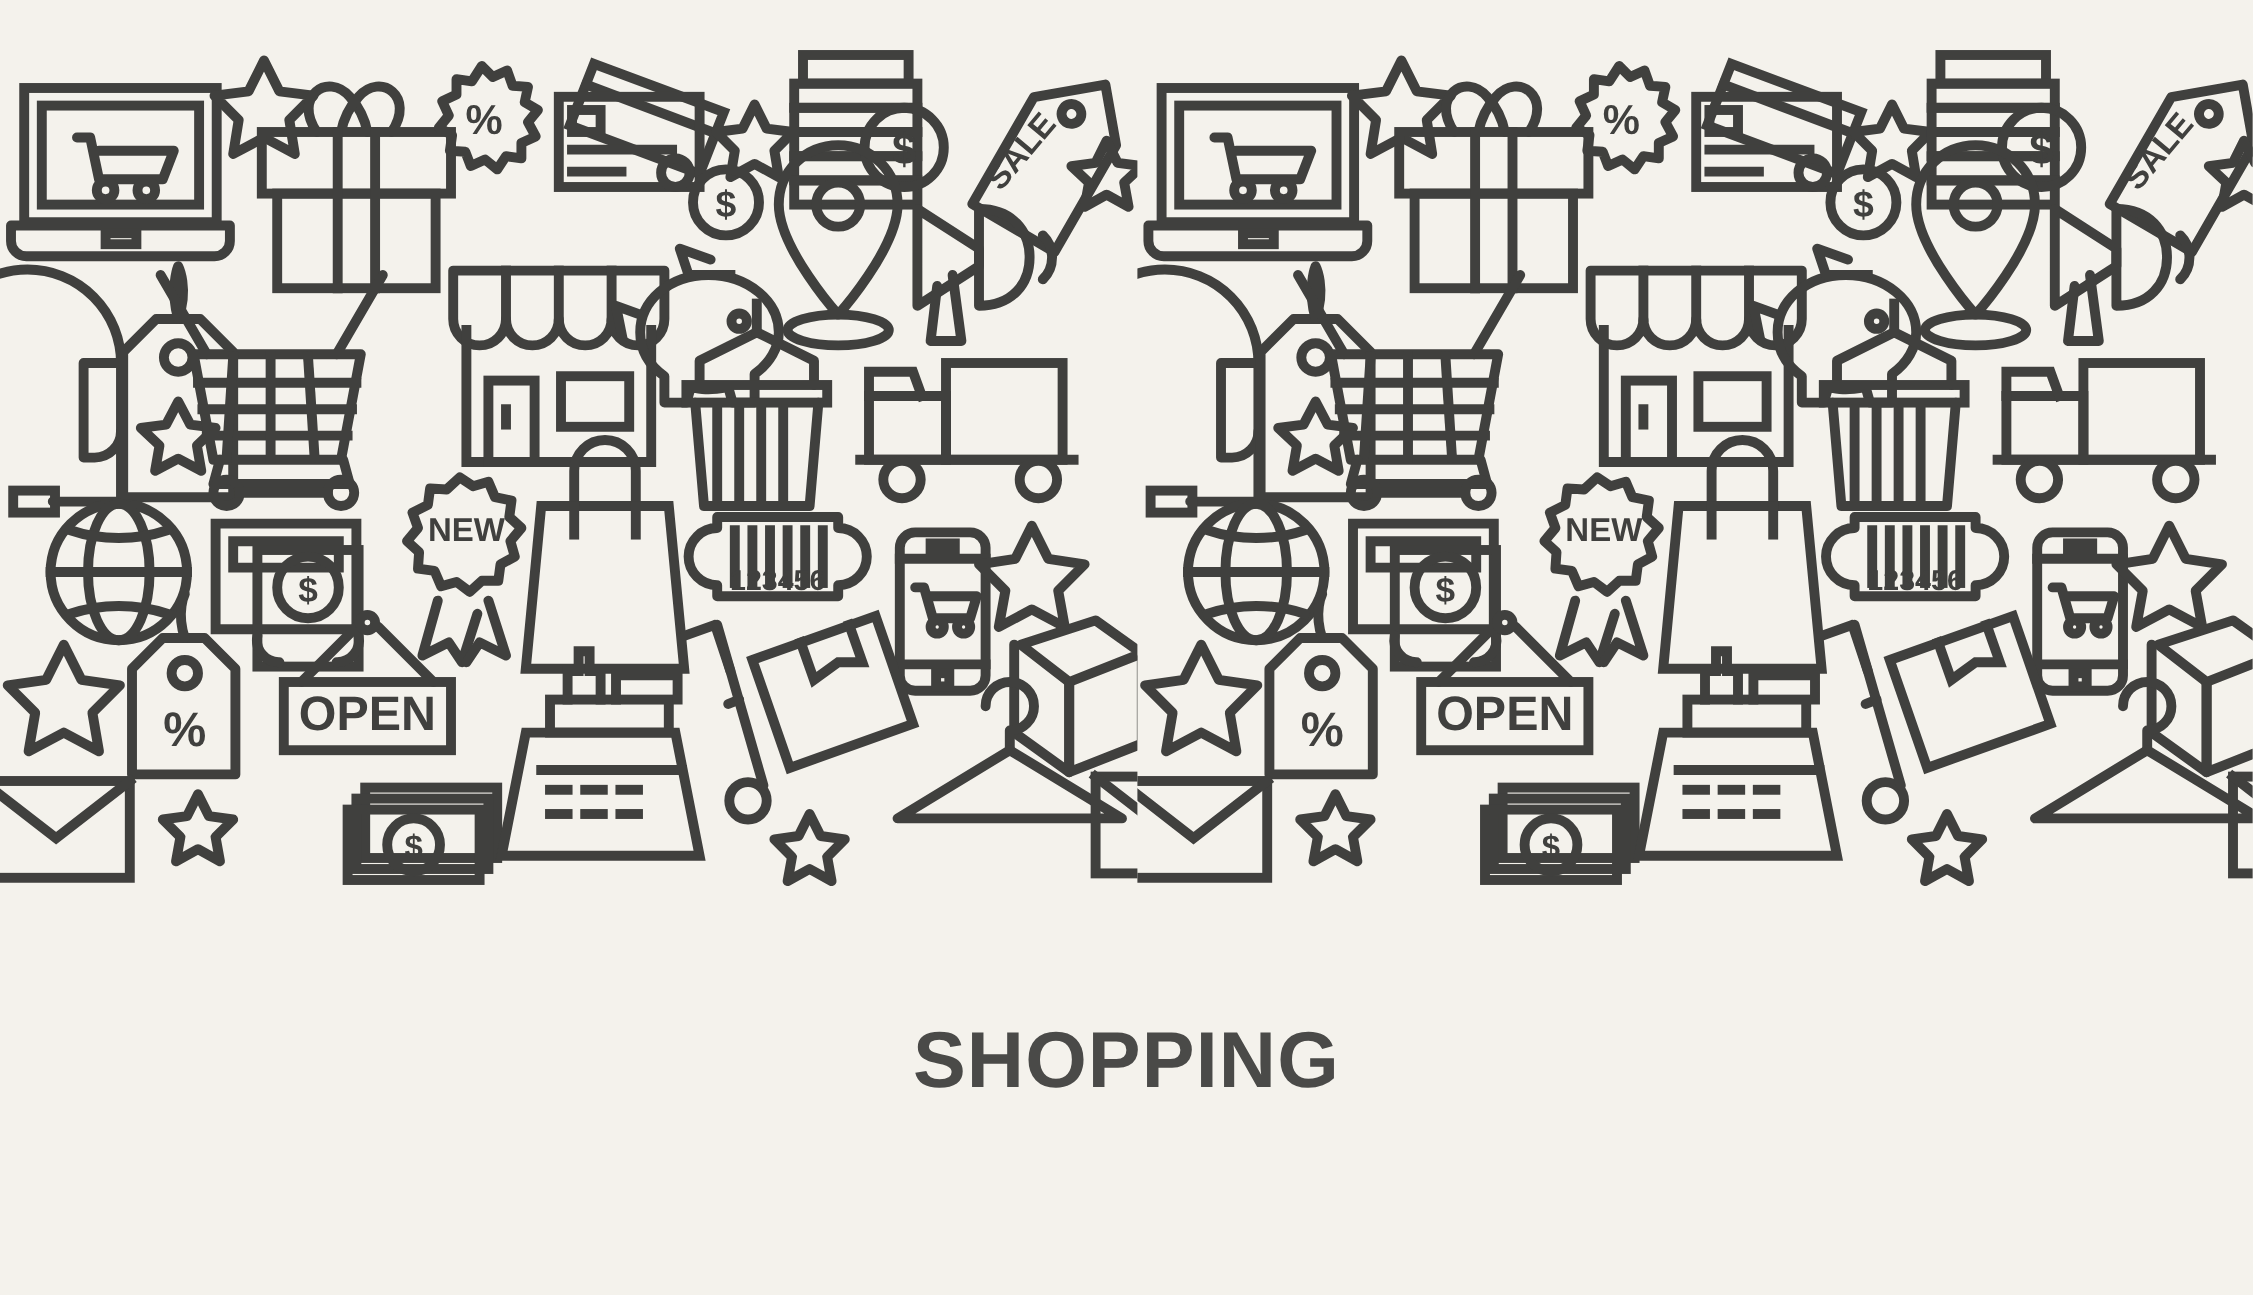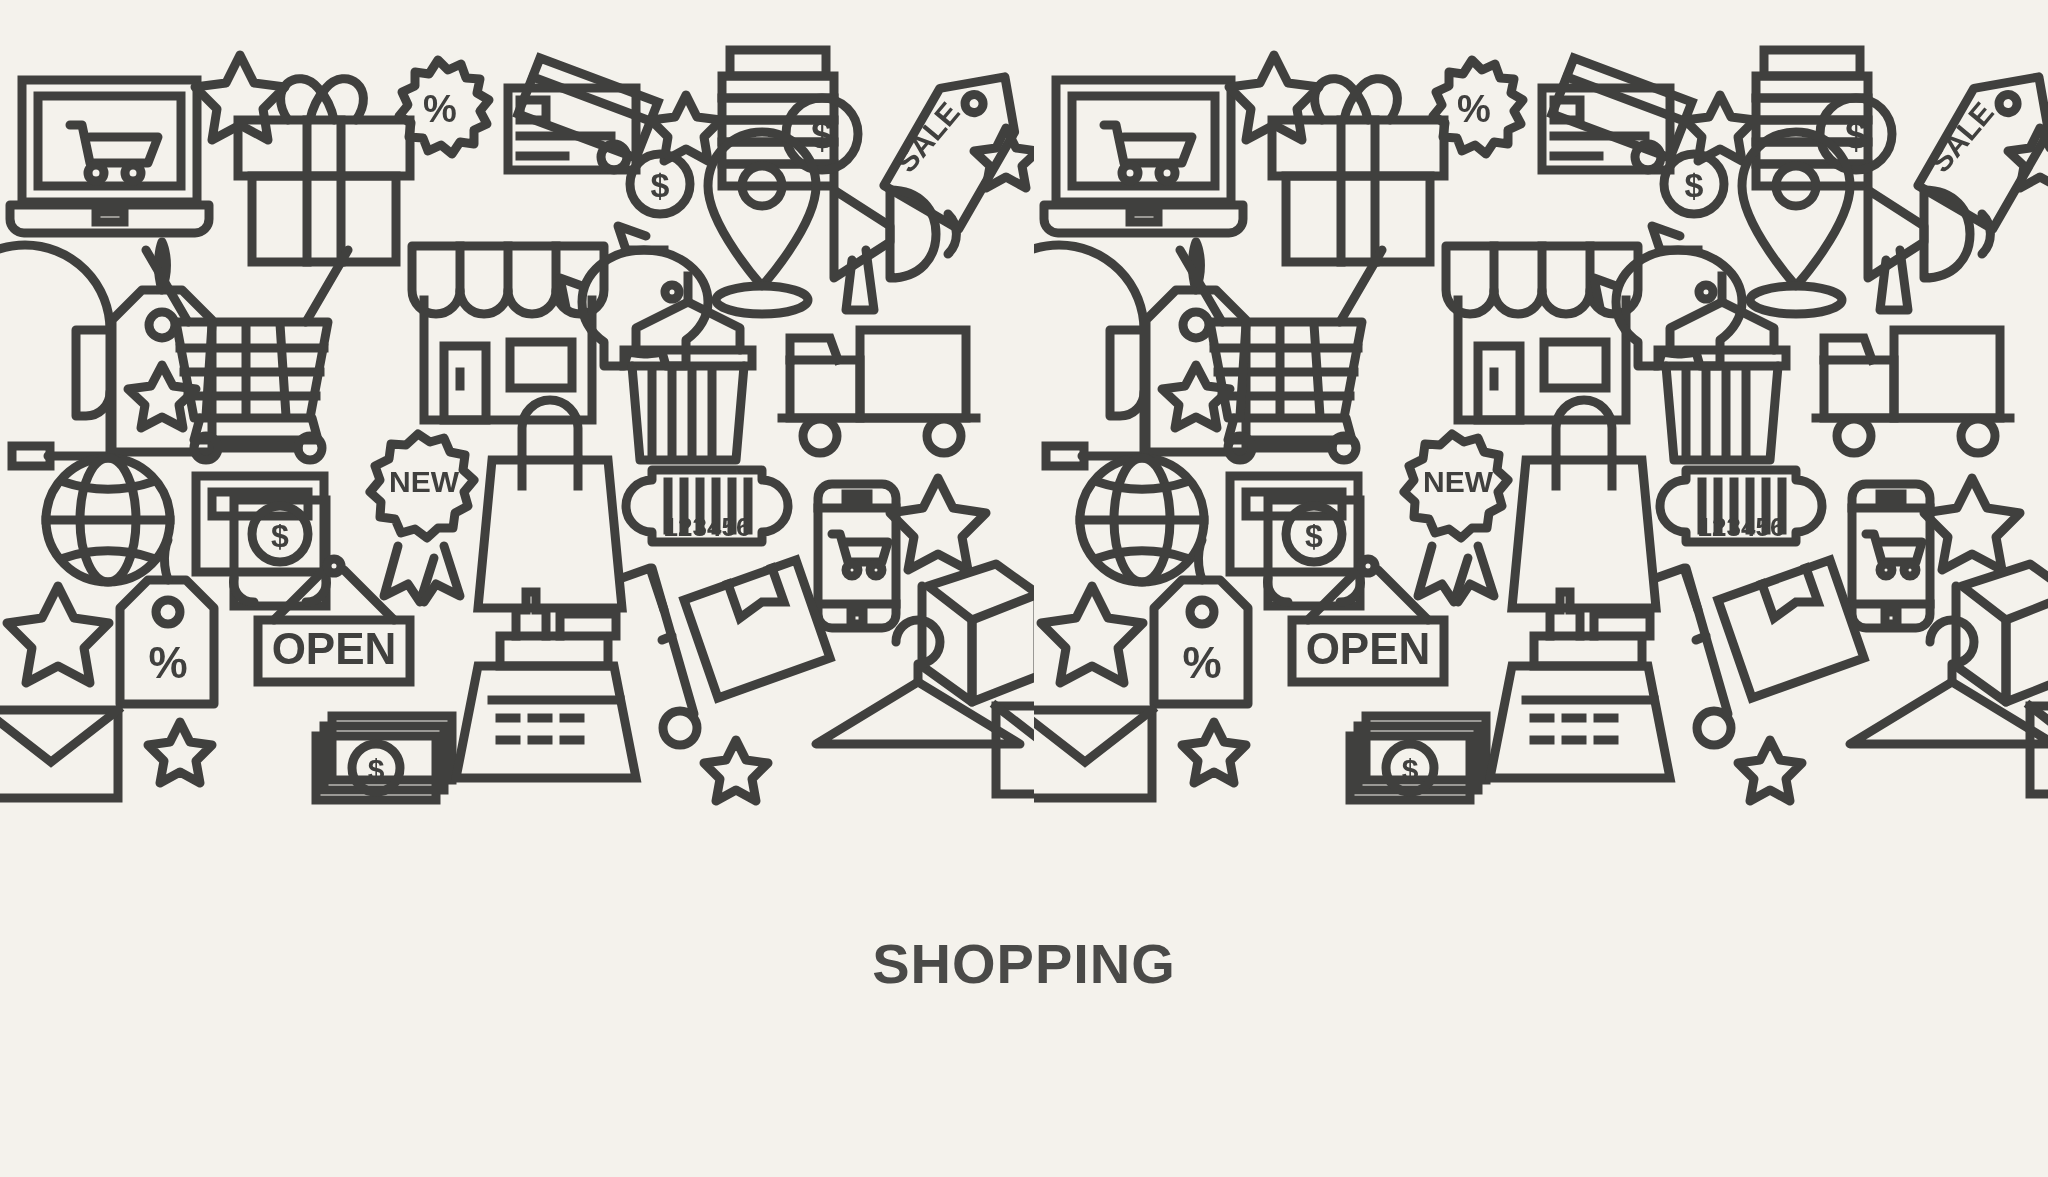--- a/index.html
+++ b/index.html
@@ -59,21 +59,21 @@
     top: 830px;
     width: 2048px;
     height: 347px;
     display: flex;
     align-items: center;
     justify-content: center;
   }
   #page-title {
     font-family: "Liberation Sans", sans-serif;
     font-weight: 700;
-    font-size: 56px;
+    font-size: 72px;
     letter-spacing: 1px;
     color: #4a4a48;
     margin: 0;
     padding: 0;
     line-height: 1;
     transform: translateY(-40px);
   }
 </style>
 </head>
 <body>

